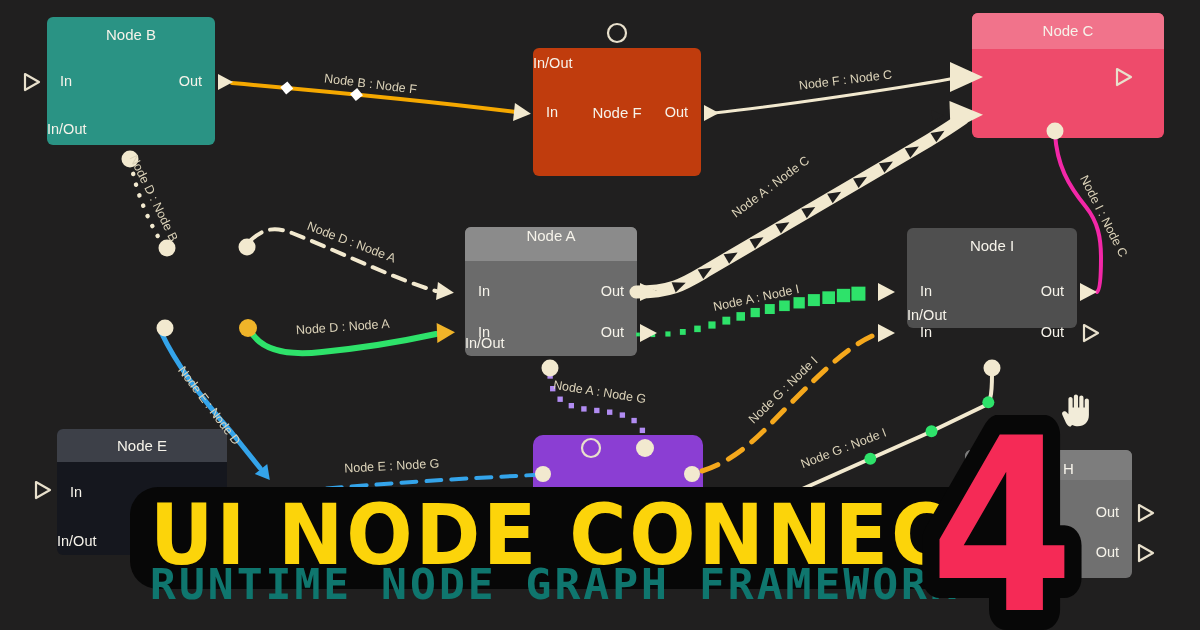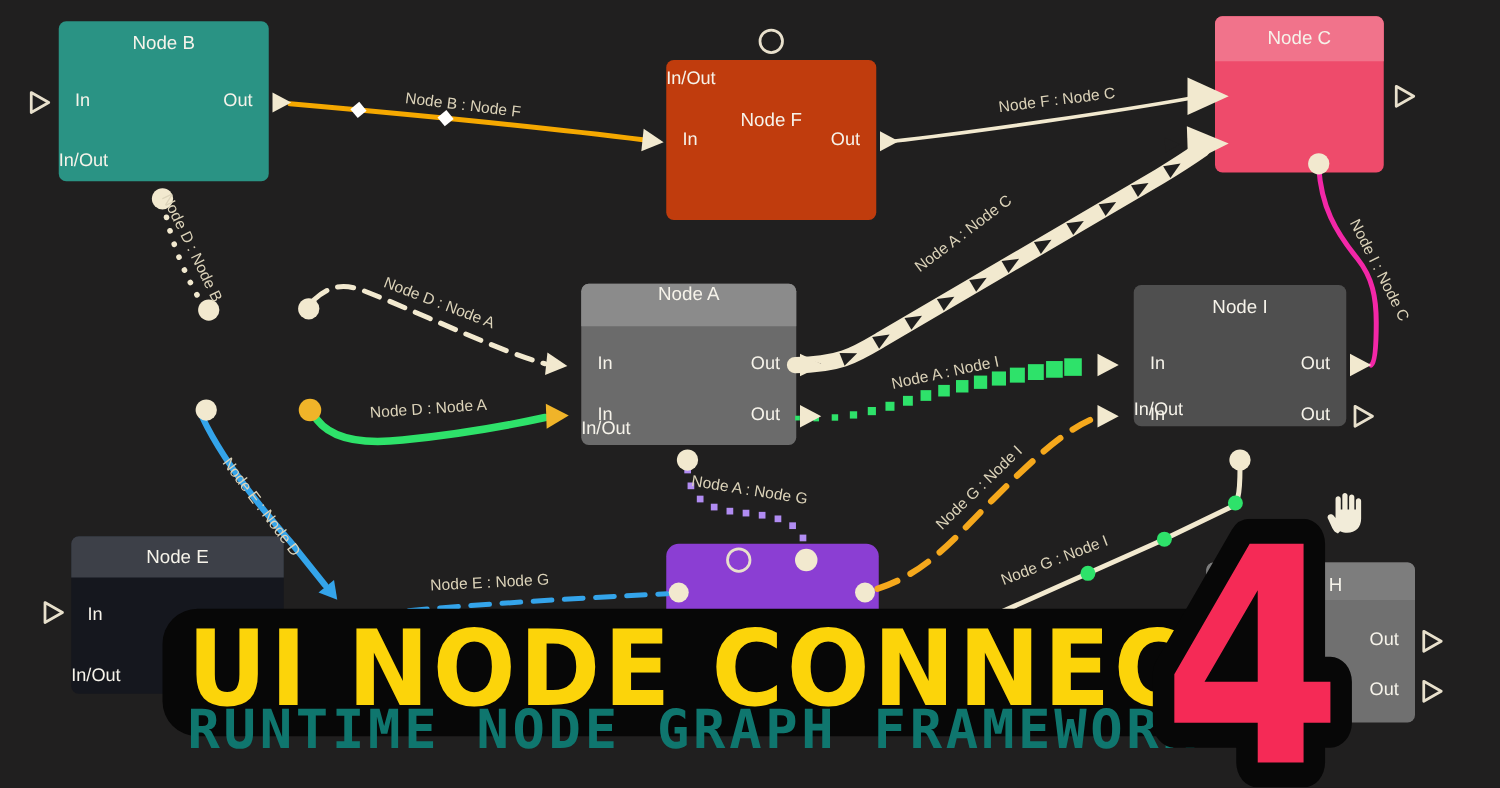--- a/index.html
+++ b/index.html
@@ -6,26 +6,26 @@
   #stage{position:relative;width:1200px;height:630px;overflow:hidden;background:#201f1f;
          font-family:"Liberation Sans",sans-serif;}
   
   .node{position:absolute;border-radius:6px;color:#f3f0e6;z-index:1;box-sizing:border-box;}
   .node .title{position:absolute;left:0;width:100%;text-align:center;font-size:15px;color:#f6f3ea;}
   .node .hdr{position:absolute;left:0;top:0;width:100%;border-radius:6px 6px 0 0;}
   .plabel{position:absolute;font-size:14.5px;color:#f6f3ea;}
   .pl{left:13px;} .pr{right:13px;} .pc{left:0;width:100%;text-align:left;}
   #node-b{left:47px;top:17px;width:168px;height:128px;background:#2a9384;padding-left:34px;}
   #node-f{left:533px;top:48px;width:168px;height:128px;background:#c03c0d;}
-  #node-c{left:972px;top:13px;width:135px;height:125px;background:#ee4b6b;}
+  #node-c{left:972px;top:13px;width:192px;height:125px;background:#ee4b6b;}
   #node-c .hdr{height:36px;background:#f1738b;}
   #node-d{left:140px;top:223px;width:134px;height:134px;background:#8b3ed3;border-radius:50%;}
   #node-a{left:465px;top:227px;width:172px;height:129px;background:#6b6b6b;}
   #node-a .hdr{height:34px;background:#8b8b8b;}
-  #node-i{left:907px;top:228px;width:170px;height:113px;background:#4f4f4f;}
+  #node-i{left:907px;top:228px;width:170px;height:100px;background:#4f4f4f;}
   #node-e{left:57px;top:429px;width:170px;height:126px;background:#15171e;}
   #node-e .hdr{height:33px;background:#3d4048;}
   #node-g{left:533px;top:435px;width:170px;height:85px;background:#8b3ed3;border-radius:10px;}
   #node-h{left:965px;top:450px;width:167px;height:128px;background:#707070;}
   #node-h .hdr{height:30px;background:#7d7d7d;}
   
   #edges{position:absolute;left:0;top:0;z-index:2;}
   .elabel{font-family:"Liberation Sans",sans-serif;font-size:12.5px;fill:#dcd3b9;text-anchor:middle;}
   
   #banner{position:absolute;left:130px;top:487px;width:880px;height:102px;background:#070707;
@@ -46,21 +46,21 @@
 
   <div class="node" id="node-b">
     <div class="title" style="top:9px">Node B</div>
     <div class="plabel pl" style="top:56px">In</div>
     <div class="plabel pr" style="top:56px">Out</div>
     <div class="plabel pc" style="bottom:8px">In/Out</div>
   </div>
 
   <div class="node" id="node-f">
     <div class="plabel pc" style="top:7px">In/Out</div>
-    <div class="title" style="top:40px">Node F</div>
+    <div class="title" style="top:56px">Node F</div>
     <div class="plabel pl" style="top:56px">In</div>
     <div class="plabel pr" style="top:56px">Out</div>
   </div>
 
   <div class="node" id="node-c">
     <div class="hdr"></div>
     <div class="title" style="top:9px">Node C</div>
   </div>
 
 

